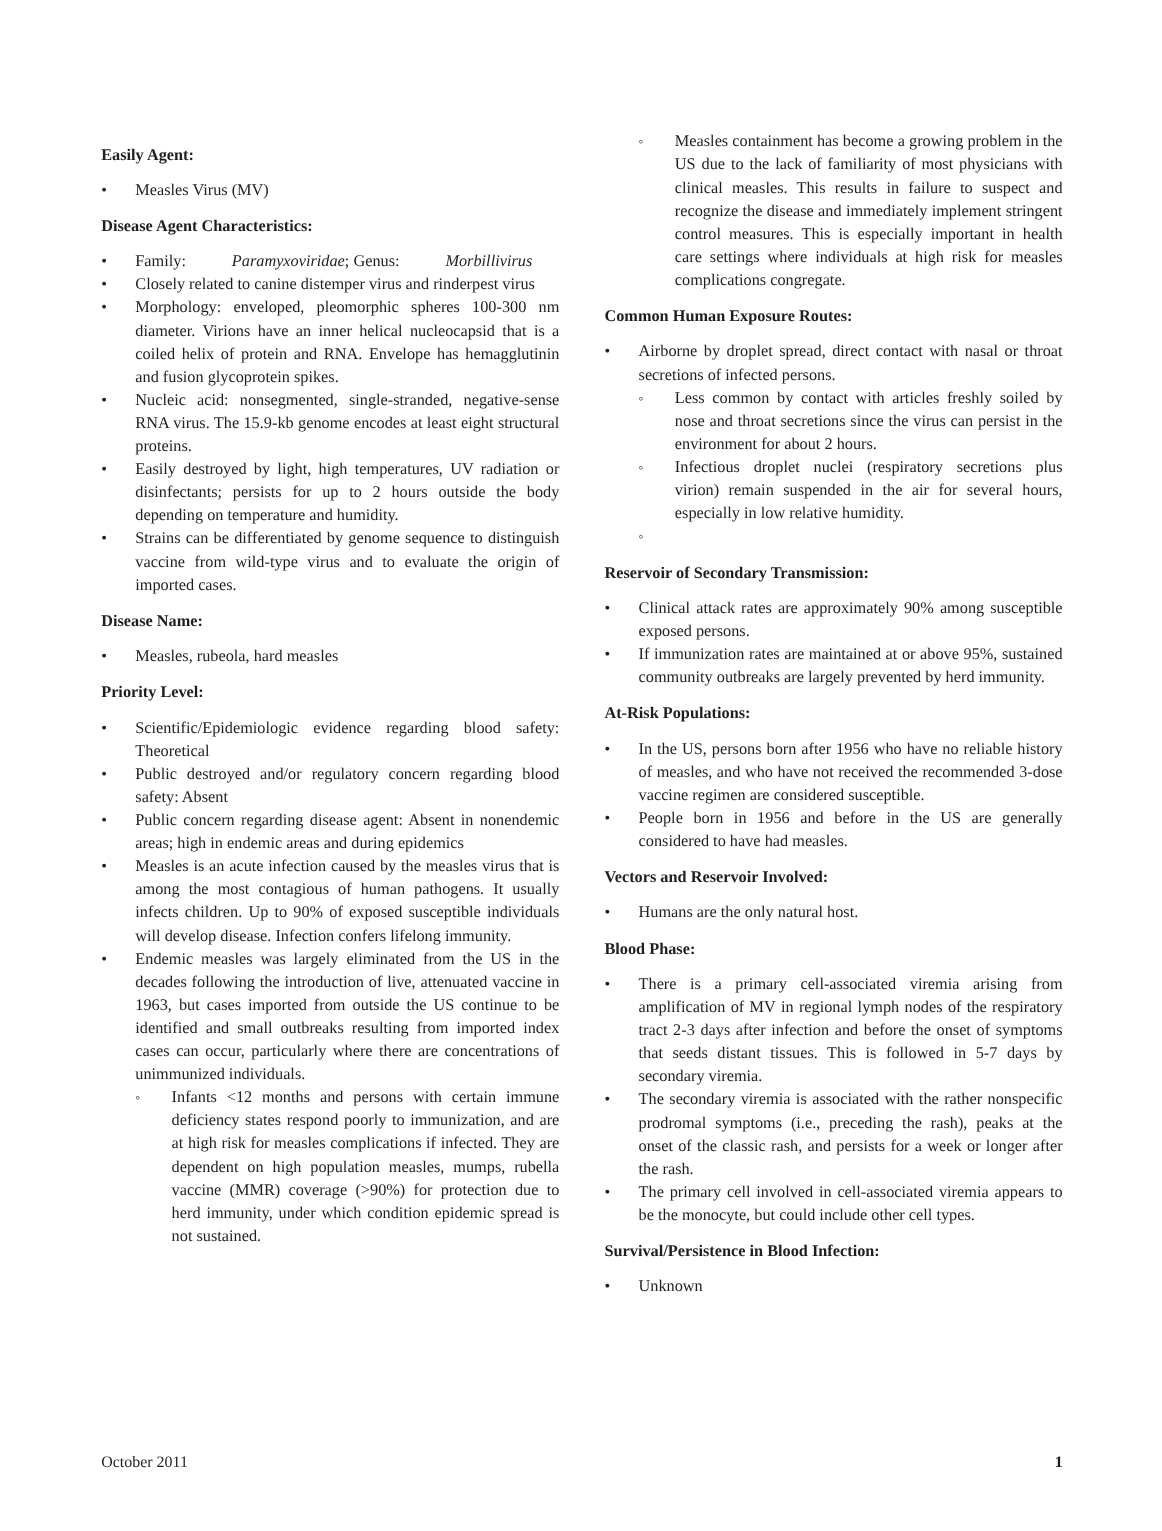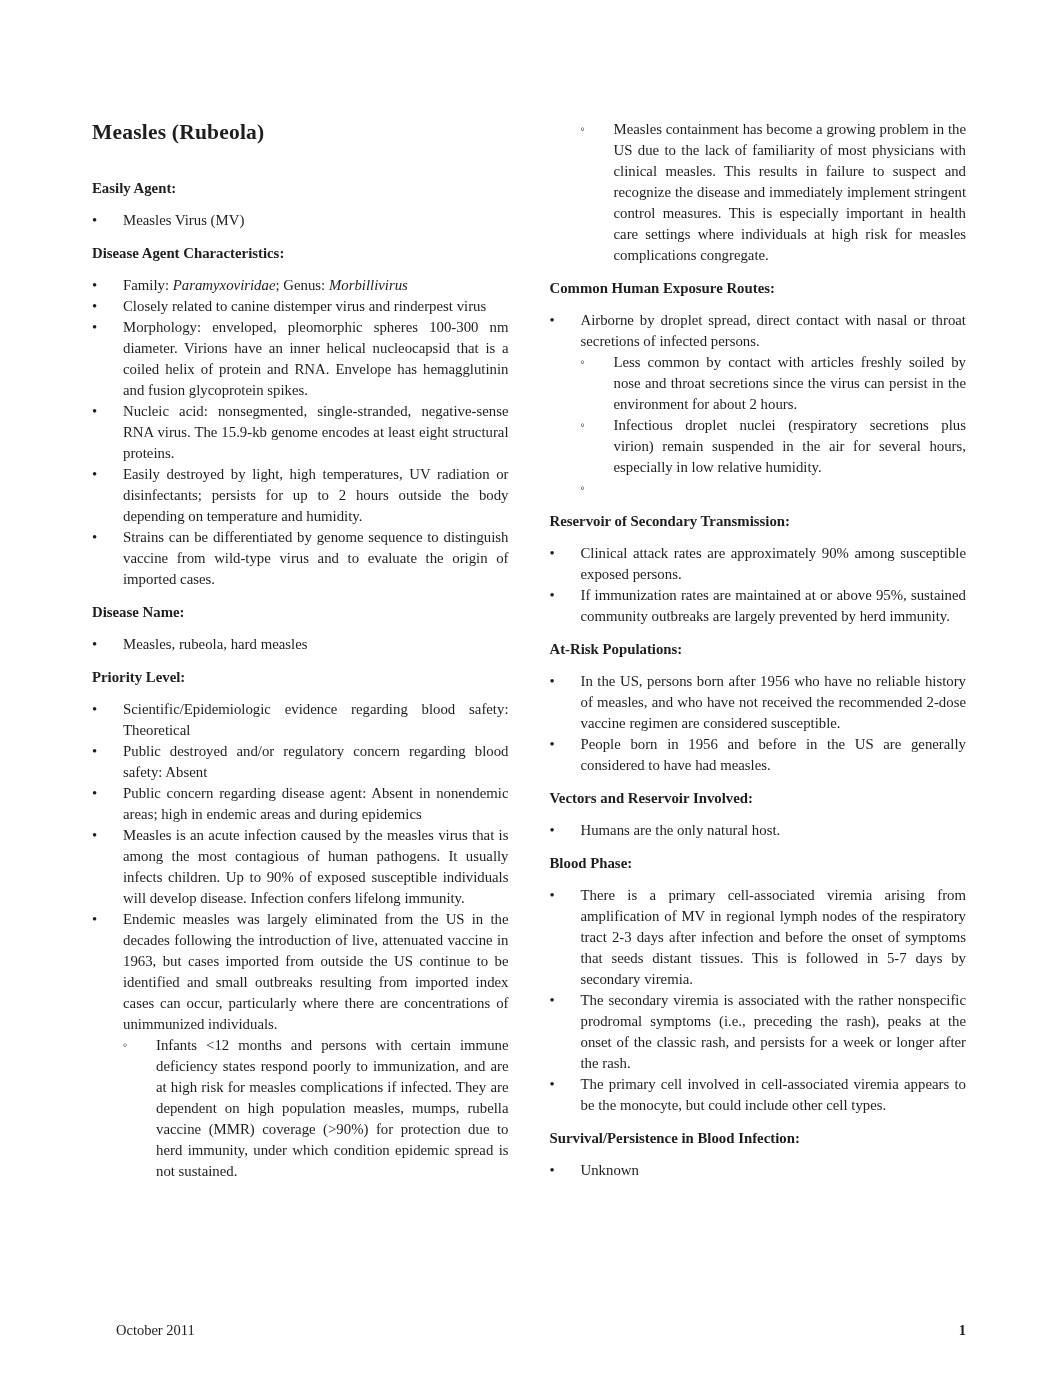--- a/index.html
+++ b/index.html
@@ -56,46 +56,45 @@
   .bullet-item.level2 .marker {
     flex: 0 0 33px;
     font-size: 12.5px;
   }
   .bullet-item .text {
     flex: 1;
     text-align: justify;
   }
   .bullet-item .text em {
     font-style: italic;
+    margin-left: 38px;
   }
   .footer {
     position: absolute;
     left: 92px;
     right: 90px;
     top: 1320px;
     display: flex;
     justify-content: space-between;
     align-items: baseline;
     font-family: "Liberation Serif", "DejaVu Serif", serif;
     font-size: 14.5px;
     line-height: 21px;
     color: #201d1e;
-    margin-left: 24px;
   }
   .footer .page-number {
     font-weight: 700;
   }
 </style>
 </head>
 <body>
 
 <div class="page">
   <div class="content">
     <div class="col" id="col-left">
-        <div class="doc-title">Measles (Rubeola)</div>
         <div class="section-heading">Easily Agent:</div>
         <div class="bullet-item level1">
           <span class="marker">•</span>
           <span class="text">Measles Virus (MV)</span>
         </div>
         <div class="section-heading">Disease Agent Characteristics:</div>
         <div class="bullet-item level1">
           <span class="marker">•</span>
           <span class="text"><span>Family: </span><em>Paramyxoviridae</em><span>; Genus: </span><em>Morbillivirus</em></span>
         </div>
@@ -176,21 +175,21 @@
           <span class="marker">•</span>
           <span class="text">Clinical attack rates are approximately 90% among susceptible exposed persons.</span>
         </div>
         <div class="bullet-item level1">
           <span class="marker">•</span>
           <span class="text">If immunization rates are maintained at or above 95%, sustained community outbreaks are largely prevented by herd immunity.</span>
         </div>
         <div class="section-heading">At-Risk Populations:</div>
         <div class="bullet-item level1">
           <span class="marker">•</span>
-          <span class="text">In the US, persons born after 1956 who have no reliable history of measles, and who have not received the recommended 2-dose vaccine regimen are considered susceptible.</span>
+          <span class="text">In the US, persons born after 1956 who have no reliable history of measles, and who have not received the recommended 3-dose vaccine regimen are considered susceptible.</span>
         </div>
         <div class="bullet-item level1">
           <span class="marker">•</span>
           <span class="text">People born in 1956 and before in the US are generally considered to have had measles.</span>
         </div>
         <div class="section-heading">Vectors and Reservoir Involved:</div>
         <div class="bullet-item level1">
           <span class="marker">•</span>
           <span class="text">Humans are the only natural host.</span>
         </div>

